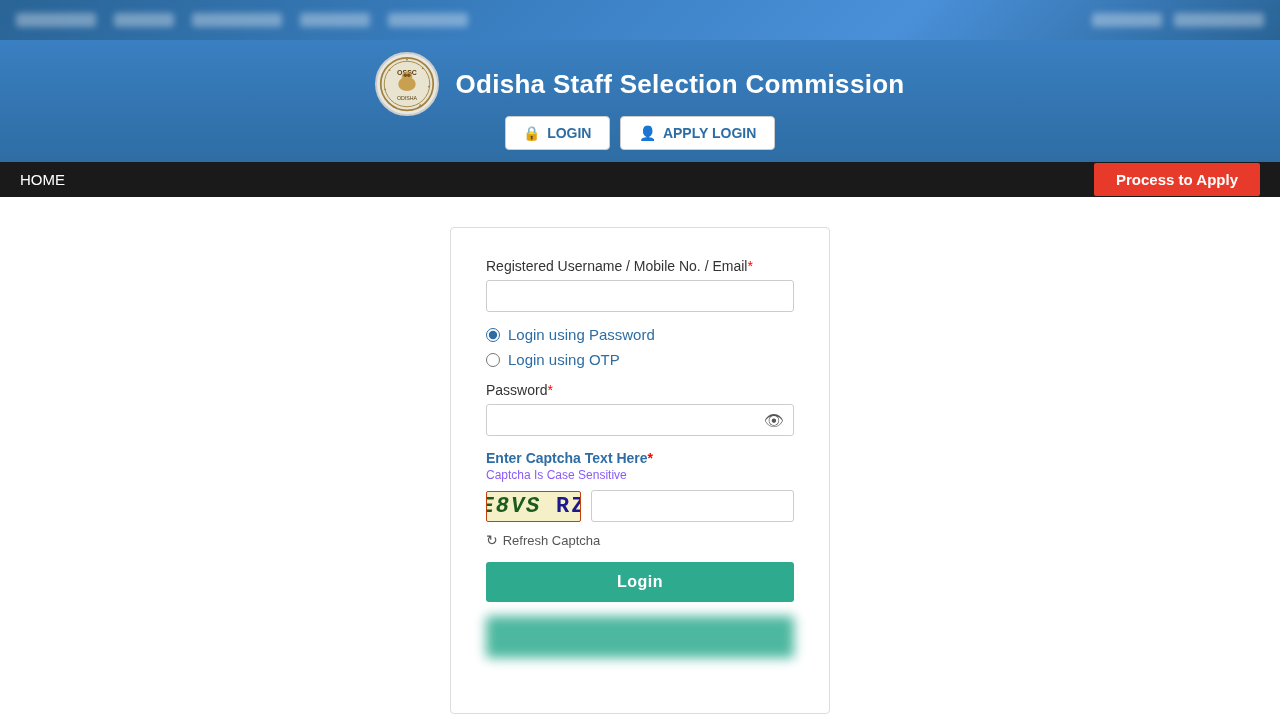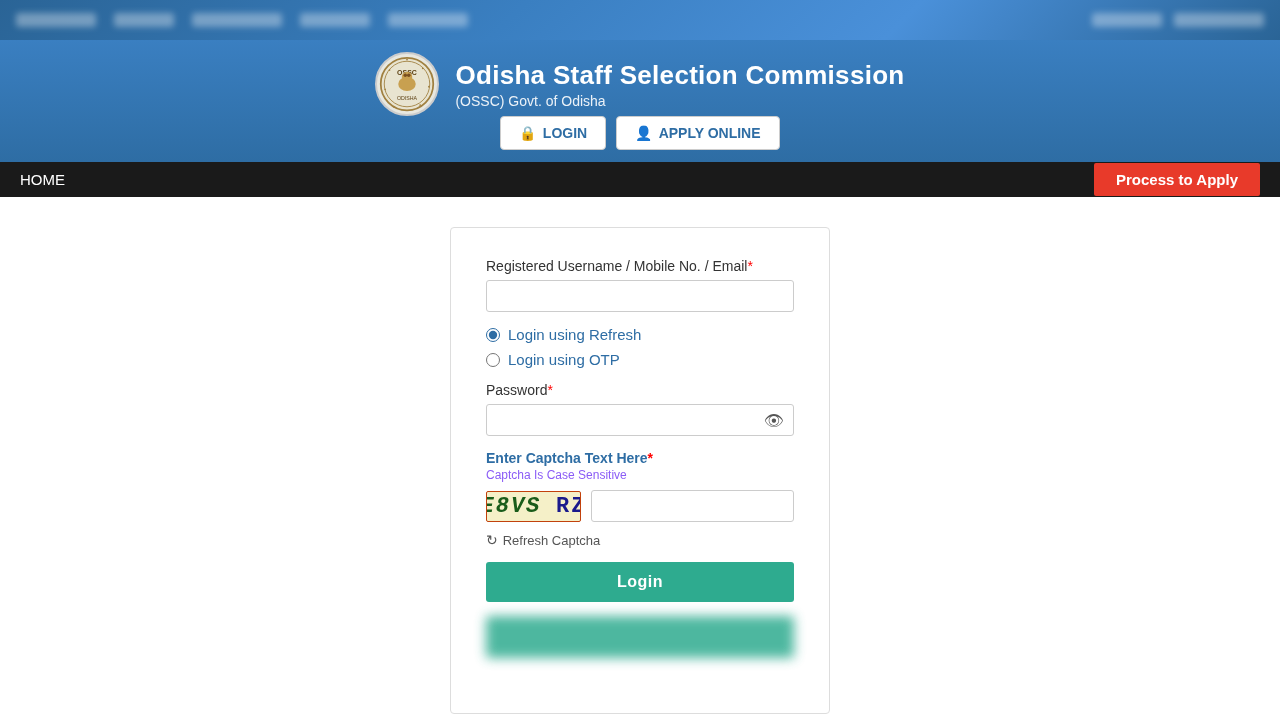--- a/index.html
+++ b/index.html
@@ -317,31 +317,30 @@
         <circle cx="50" cy="14" r="1" fill="#a08040"></circle>
         <circle cx="57" cy="35" r="1" fill="#a08040"></circle>
         <circle cx="47" cy="56" r="1" fill="#a08040"></circle>
         <circle cx="17" cy="58" r="1" fill="#a08040"></circle>
         <circle cx="7" cy="38" r="1" fill="#a08040"></circle>
         <circle cx="12" cy="16" r="1" fill="#a08040"></circle>
       </svg>
     </div>
     <div class="header-title">
       <h1>Odisha Staff Selection Commission</h1>
-      <p>(OSSC) Govt. of Odisha</p>
     </div>
   </div>
   <div class="header-buttons">
     <button class="header-btn">
       <span>🔒</span>
       <span>LOGIN</span>
     </button>
     <button class="header-btn">
       <span>👤</span>
-      <span>APPLY ONLINE</span>
+      <span>APPLY LOGIN</span>
     </button>
   </div>
 </div>
 
 <div class="navbar">
   <div class="navbar-home">HOME</div>
   <button class="process-to-apply-btn">Process to Apply</button>
 </div>
 
 <div class="main-content">
@@ -352,21 +351,21 @@
       <label class="form-label">
         <span>Registered Username / Mobile No. / Email</span><span class="required-star">*</span>
       </label>
       <input class="form-input" type="text" placeholder="" style="">
     </div>
 
     
     <div class="radio-group">
       <label class="radio-option">
         <input type="radio" name="loginMethod" checked="" style="">
-        <span class="radio-label">Login using Refresh</span>
+        <span class="radio-label">Login using Password</span>
       </label>
       <label class="radio-option">
         <input type="radio" name="loginMethod" style="">
         <span class="radio-label">Login using OTP</span>
       </label>
     </div>
 
     
     <div class="form-group">
       <label class="form-label">

